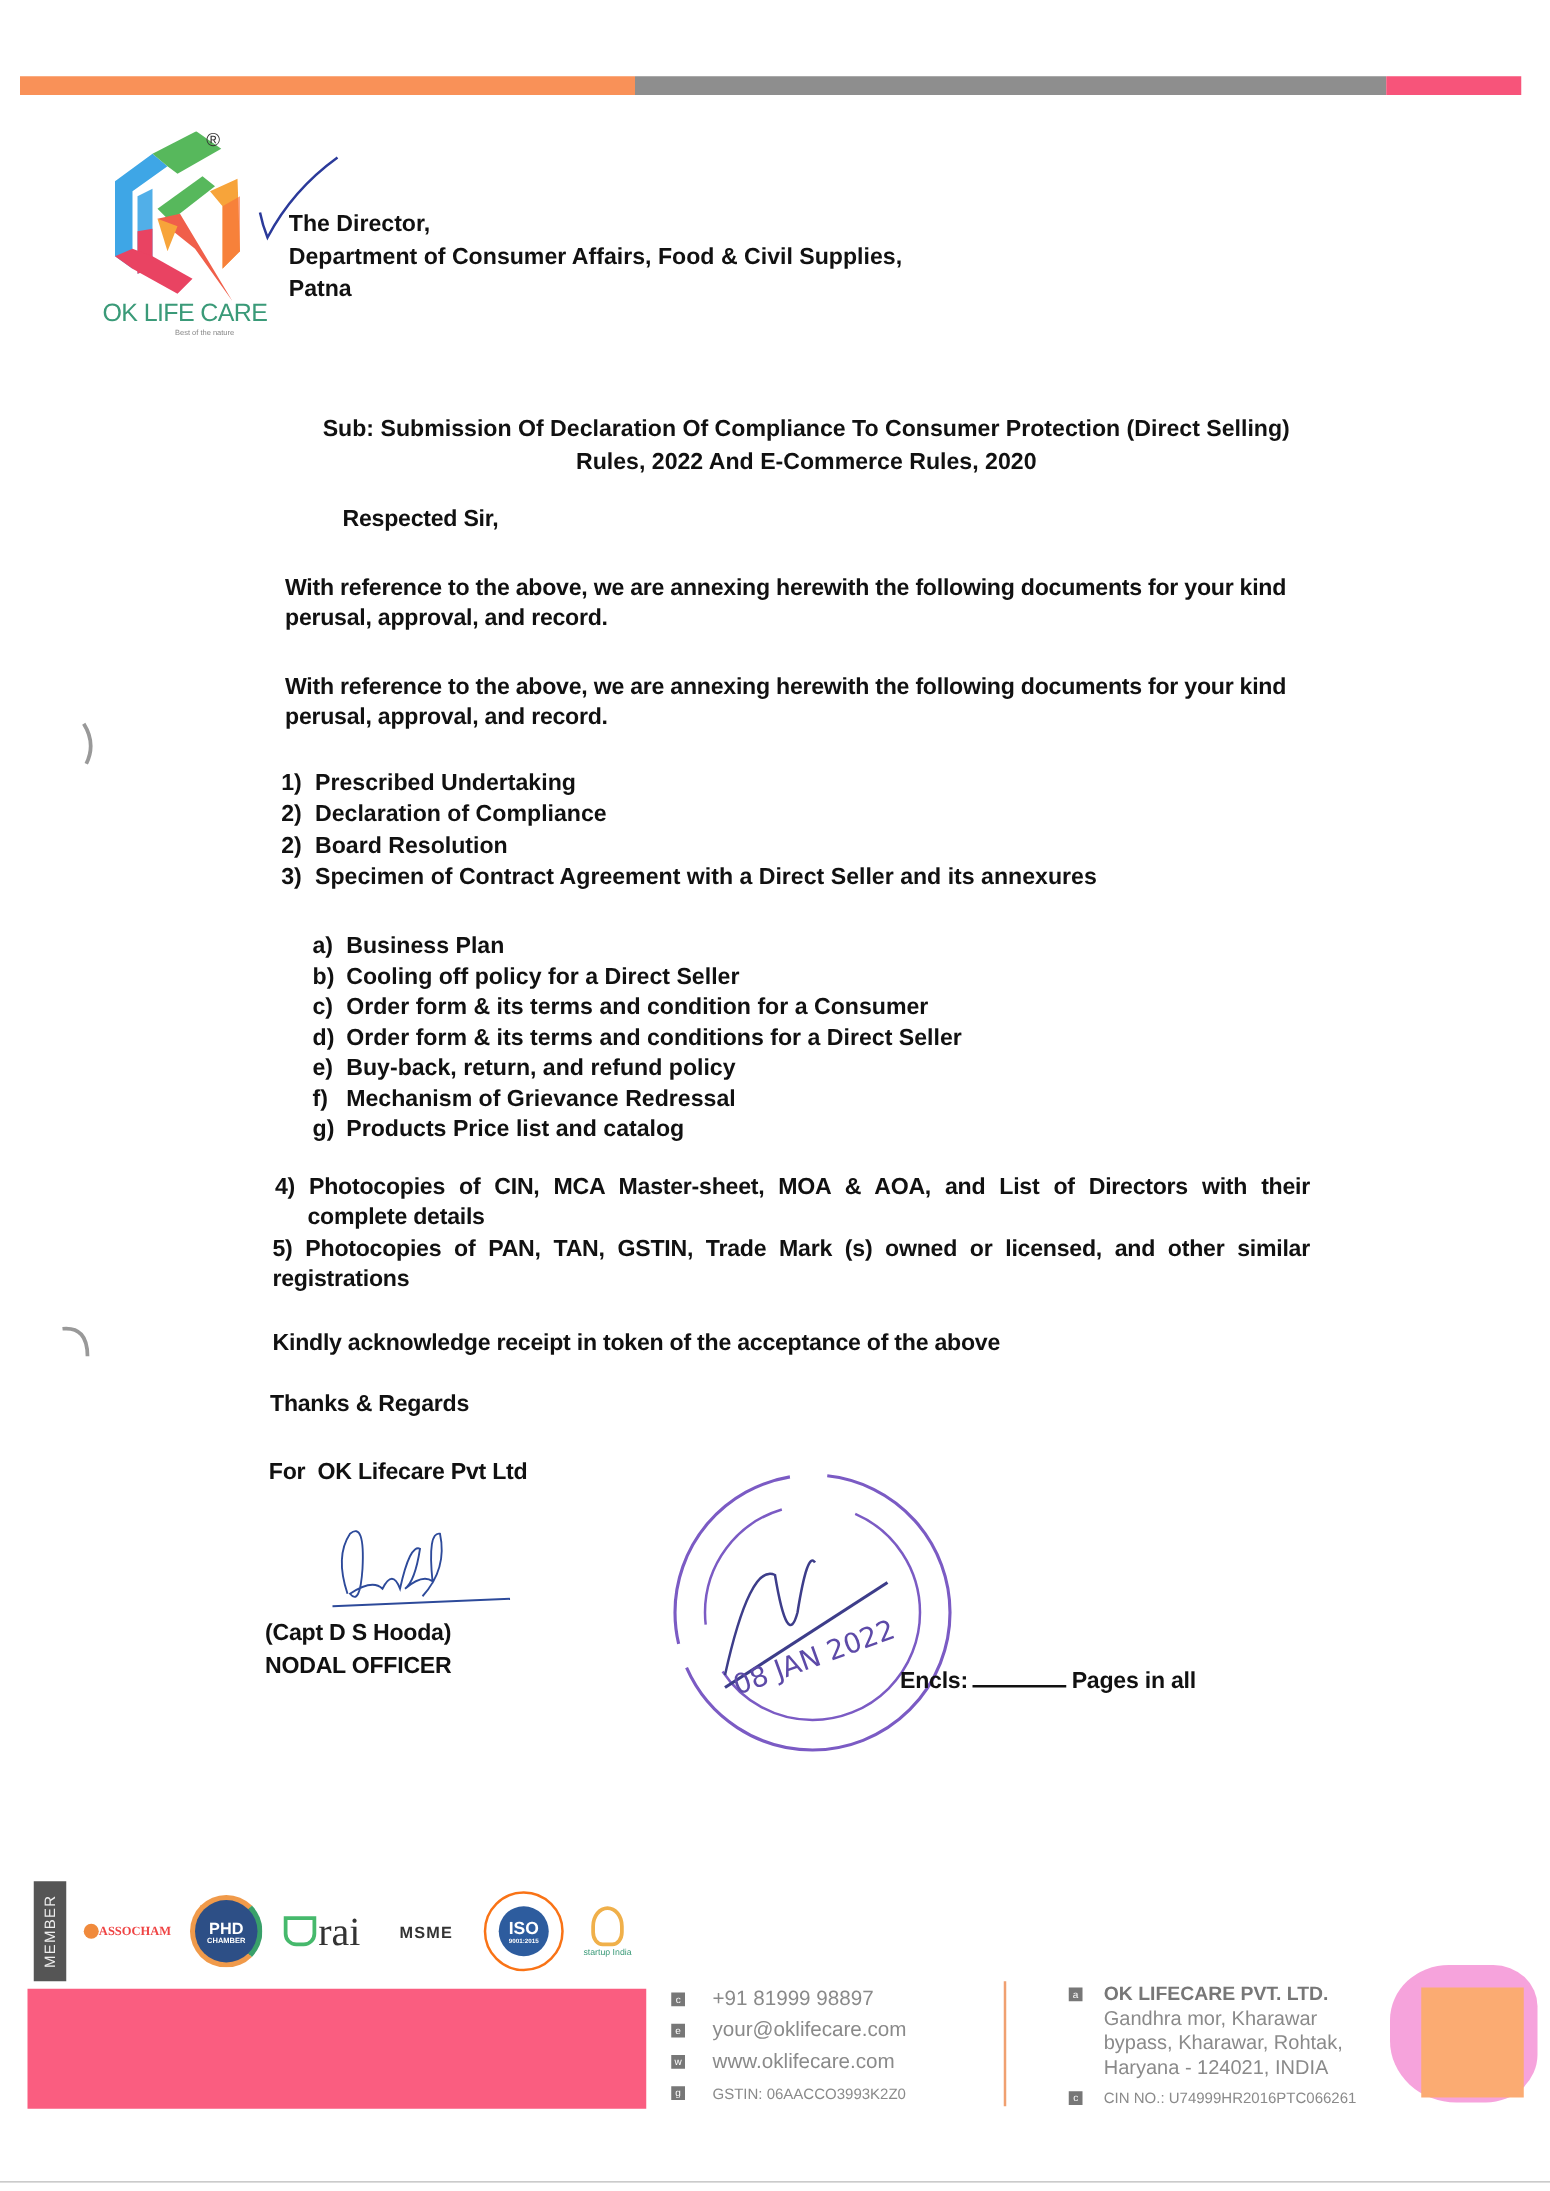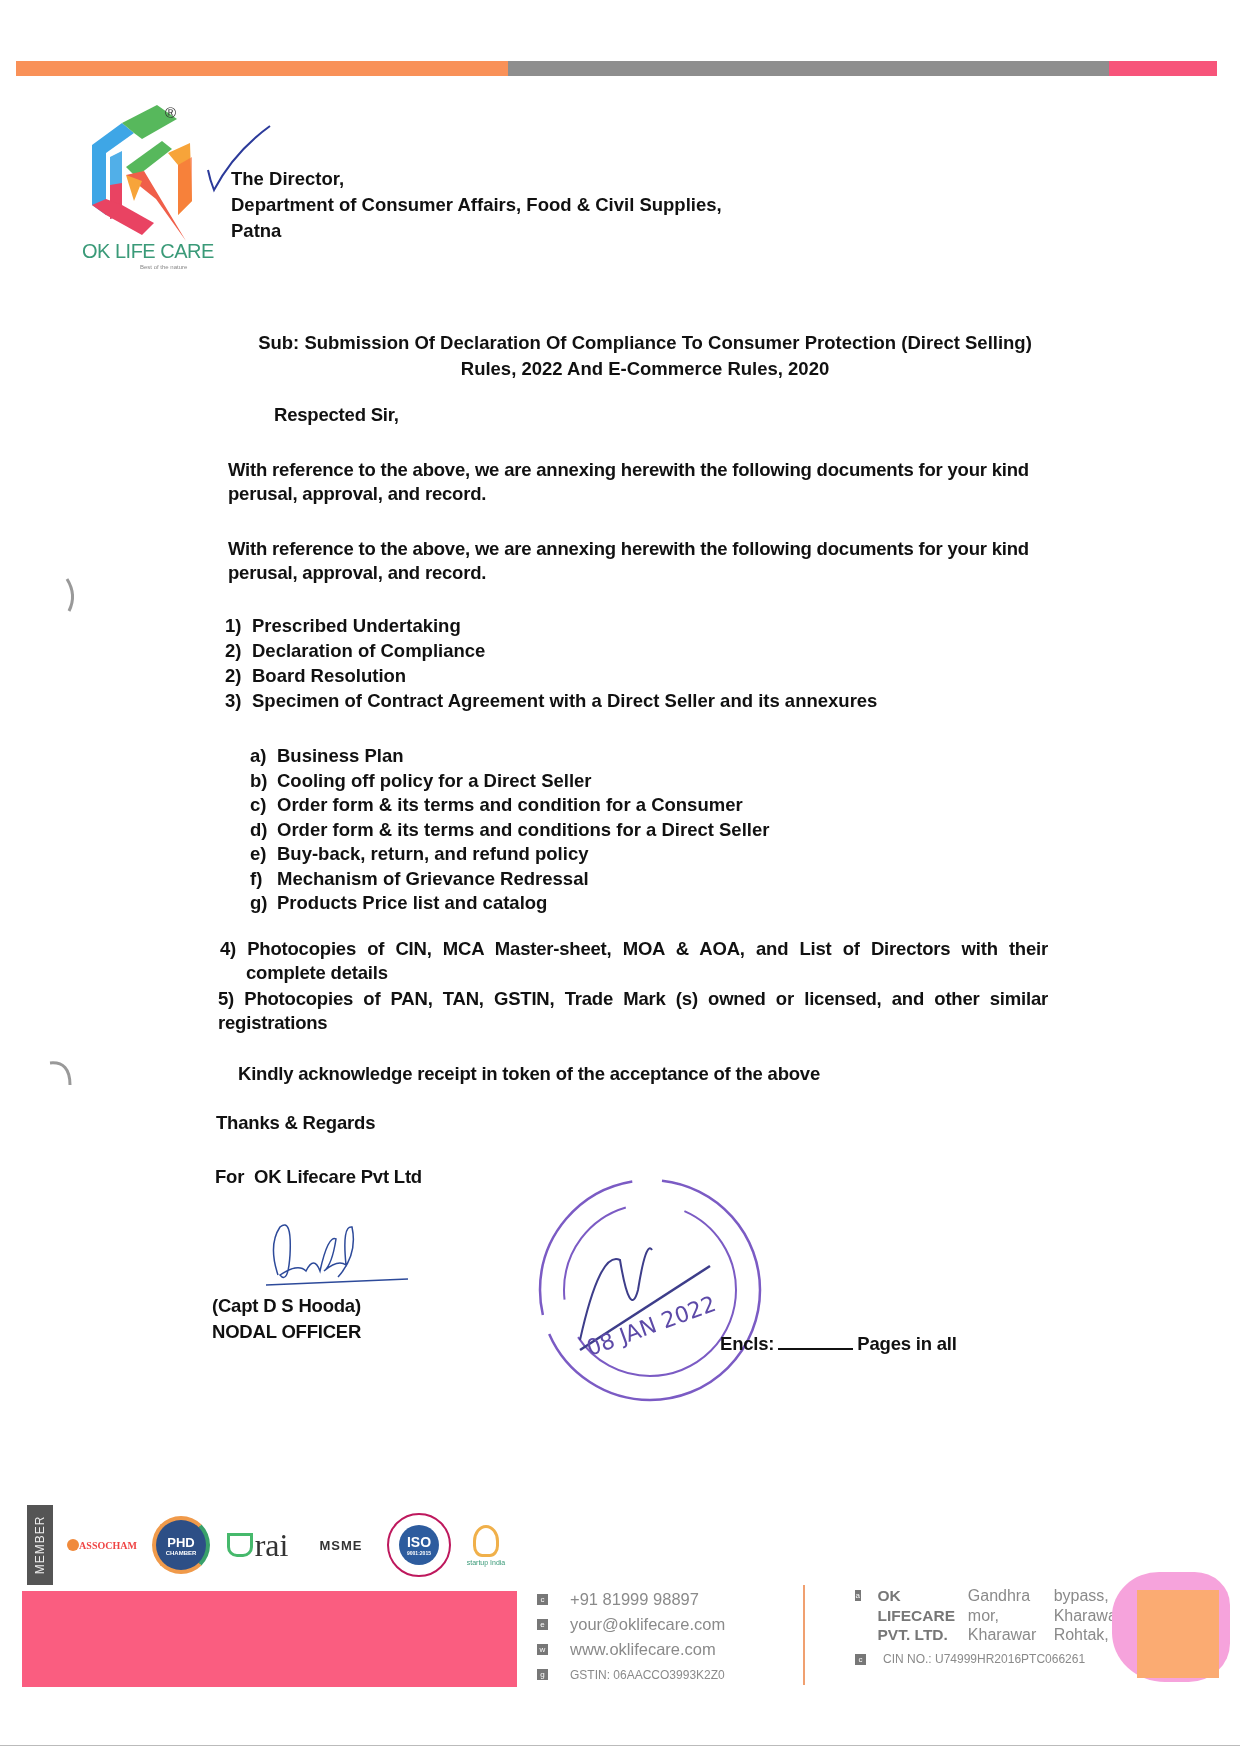--- a/index.html
+++ b/index.html
@@ -44,21 +44,21 @@
   .list-sub { left: 250px; top: 744px; }
   .list-sub .li { line-height: 24.5px; }
   .list-sub .li .num { width: 27px; }
 
   .item4 { left: 220px; top: 937px; width: 828px; }
   .item4 .l1 { text-align: justify; text-align-last: justify; }
   .item4 .l2 { padding-left: 26px; }
   .item5 { left: 218px; top: 987px; width: 830px; }
   .item5 .l1 { text-align: justify; text-align-last: justify; }
 
-  .ack { left: 218px; top: 1062px; margin-left: 20px; }
+  .ack { left: 218px; top: 1062px; }
   .thanks { left: 216px; top: 1111px; }
   .forco { left: 215px; top: 1165px; }
   .signature { left: 258px; top: 1215px; width: 160px; height: 80px; }
   .signame { left: 212px; top: 1294px; }
   .sigrole { left: 212px; top: 1320px; }
   .encls { left: 720px; top: 1332px; }
   .blank { display: inline-block; width: 75px; border-bottom: 2px solid #111; margin: 0 4px; }
 
   .stamp { left: 520px; top: 1170px; width: 290px; height: 240px; }
 
@@ -71,42 +71,42 @@
   .badges { left: 62px; top: 1510px; height: 70px; display: flex; align-items: center; gap: 10px; }
   .badge { display: flex; align-items: center; justify-content: center; font-size: 11px; }
   .b-assocham { width: 80px; color: #ef4444; font-weight: bold; font-family: "Liberation Serif", serif; font-size: 10px; flex-direction: row; }
   .b-assocham .dot { width: 12px; height: 12px; border-radius: 50%; background: #f08a3c; margin-bottom: 1px; }
   .b-phd { width: 58px; height: 58px; border-radius: 50%; background: #2d4f86; color: #fff; font-weight: bold; font-size: 13px;
            border: 4px solid #f09a4a; box-sizing: border-box; flex-direction: column; border-right-color: #39a06a; }
   .b-phd small { font-size: 6px; }
   .b-rai { width: 75px; color: #333; font-family: "Liberation Serif", serif; font-size: 32px; }
   .b-rai .face { width: 20px; height: 18px; border: 3px solid #46b96c; border-radius: 0 0 10px 10px; margin-right: 2px; font-size: 8px; color: #46b96c; }
   .b-msme { width: 72px; font-weight: bold; font-size: 13px; color: #333; letter-spacing: 1px; }
-  .b-iso { width: 64px; height: 64px; border-radius: 50%; border: 2px solid #be185d; box-sizing: border-box; position: relative; }
+  .b-iso { width: 64px; height: 64px; border-radius: 50%; border: 2px solid #f97316; box-sizing: border-box; position: relative; }
   .b-iso .inner { width: 40px; height: 40px; border-radius: 50%; background: #2d5c9e; color: #fff; font-weight: bold; font-size: 14px;
                   display: flex; align-items: center; justify-content: center; flex-direction: column; }
   .b-iso .inner small { font-size: 5px; }
   .b-startup { width: 50px; flex-direction: column; color: #3a9a78; font-size: 7px; }
   .b-startup .bulb { width: 26px; height: 32px; border: 3px solid #f0b04a; border-radius: 50% 50% 35% 35%; box-sizing: border-box; margin-bottom: 2px; }
 
   .pinkband { left: 22px; top: 1591px; width: 495px; height: 96px; background: #fa5d80; }
 
   .contacts { left: 537px; top: 1587px; }
   .contact-row { display: flex; align-items: center; height: 25px; font-size: 16.5px; color: #8a8a8a; }
   .ci { width: 11px; height: 11px; background: #777; color: #fff; font-size: 8px; display: flex;
         align-items: center; justify-content: center; margin-right: 22px; }
   .contact-row.small { font-size: 12px; }
 
   .vdivider { left: 803px; top: 1585px; width: 2px; height: 100px; background: #f0a070; }
 
   .address-block { left: 855px; top: 1586px; color: #8a8a8a; font-size: 16px; line-height: 19.5px; }
   .address-block .company { font-weight: bold; color: #777; font-size: 15.5px; }
   .addr-row { display: flex; }
   .addr-row .ci { margin-right: 17px; margin-top: 4px; }
-  .addr-lines { display: flex; flex-direction: row; }
+  .addr-lines { display: flex; flex-direction: column; }
   .cin-row { display: flex; align-items: center; font-size: 12px; margin-top: 5px; }
   .cin-row .ci { margin-right: 17px; }
 
   .corner-blob { left: 1112px; top: 1572px; width: 118px; height: 110px; background: #f6a3dc;
                  border-radius: 40% 30% 35% 45%; }
   .corner-square { left: 1137px; top: 1590px; width: 82px; height: 88px; background: #fbab72; }
 
   .bottom-line { left: 0; top: 1745px; width: 1240px; height: 1px; background: #bbb; }
 </style>
 </head>

